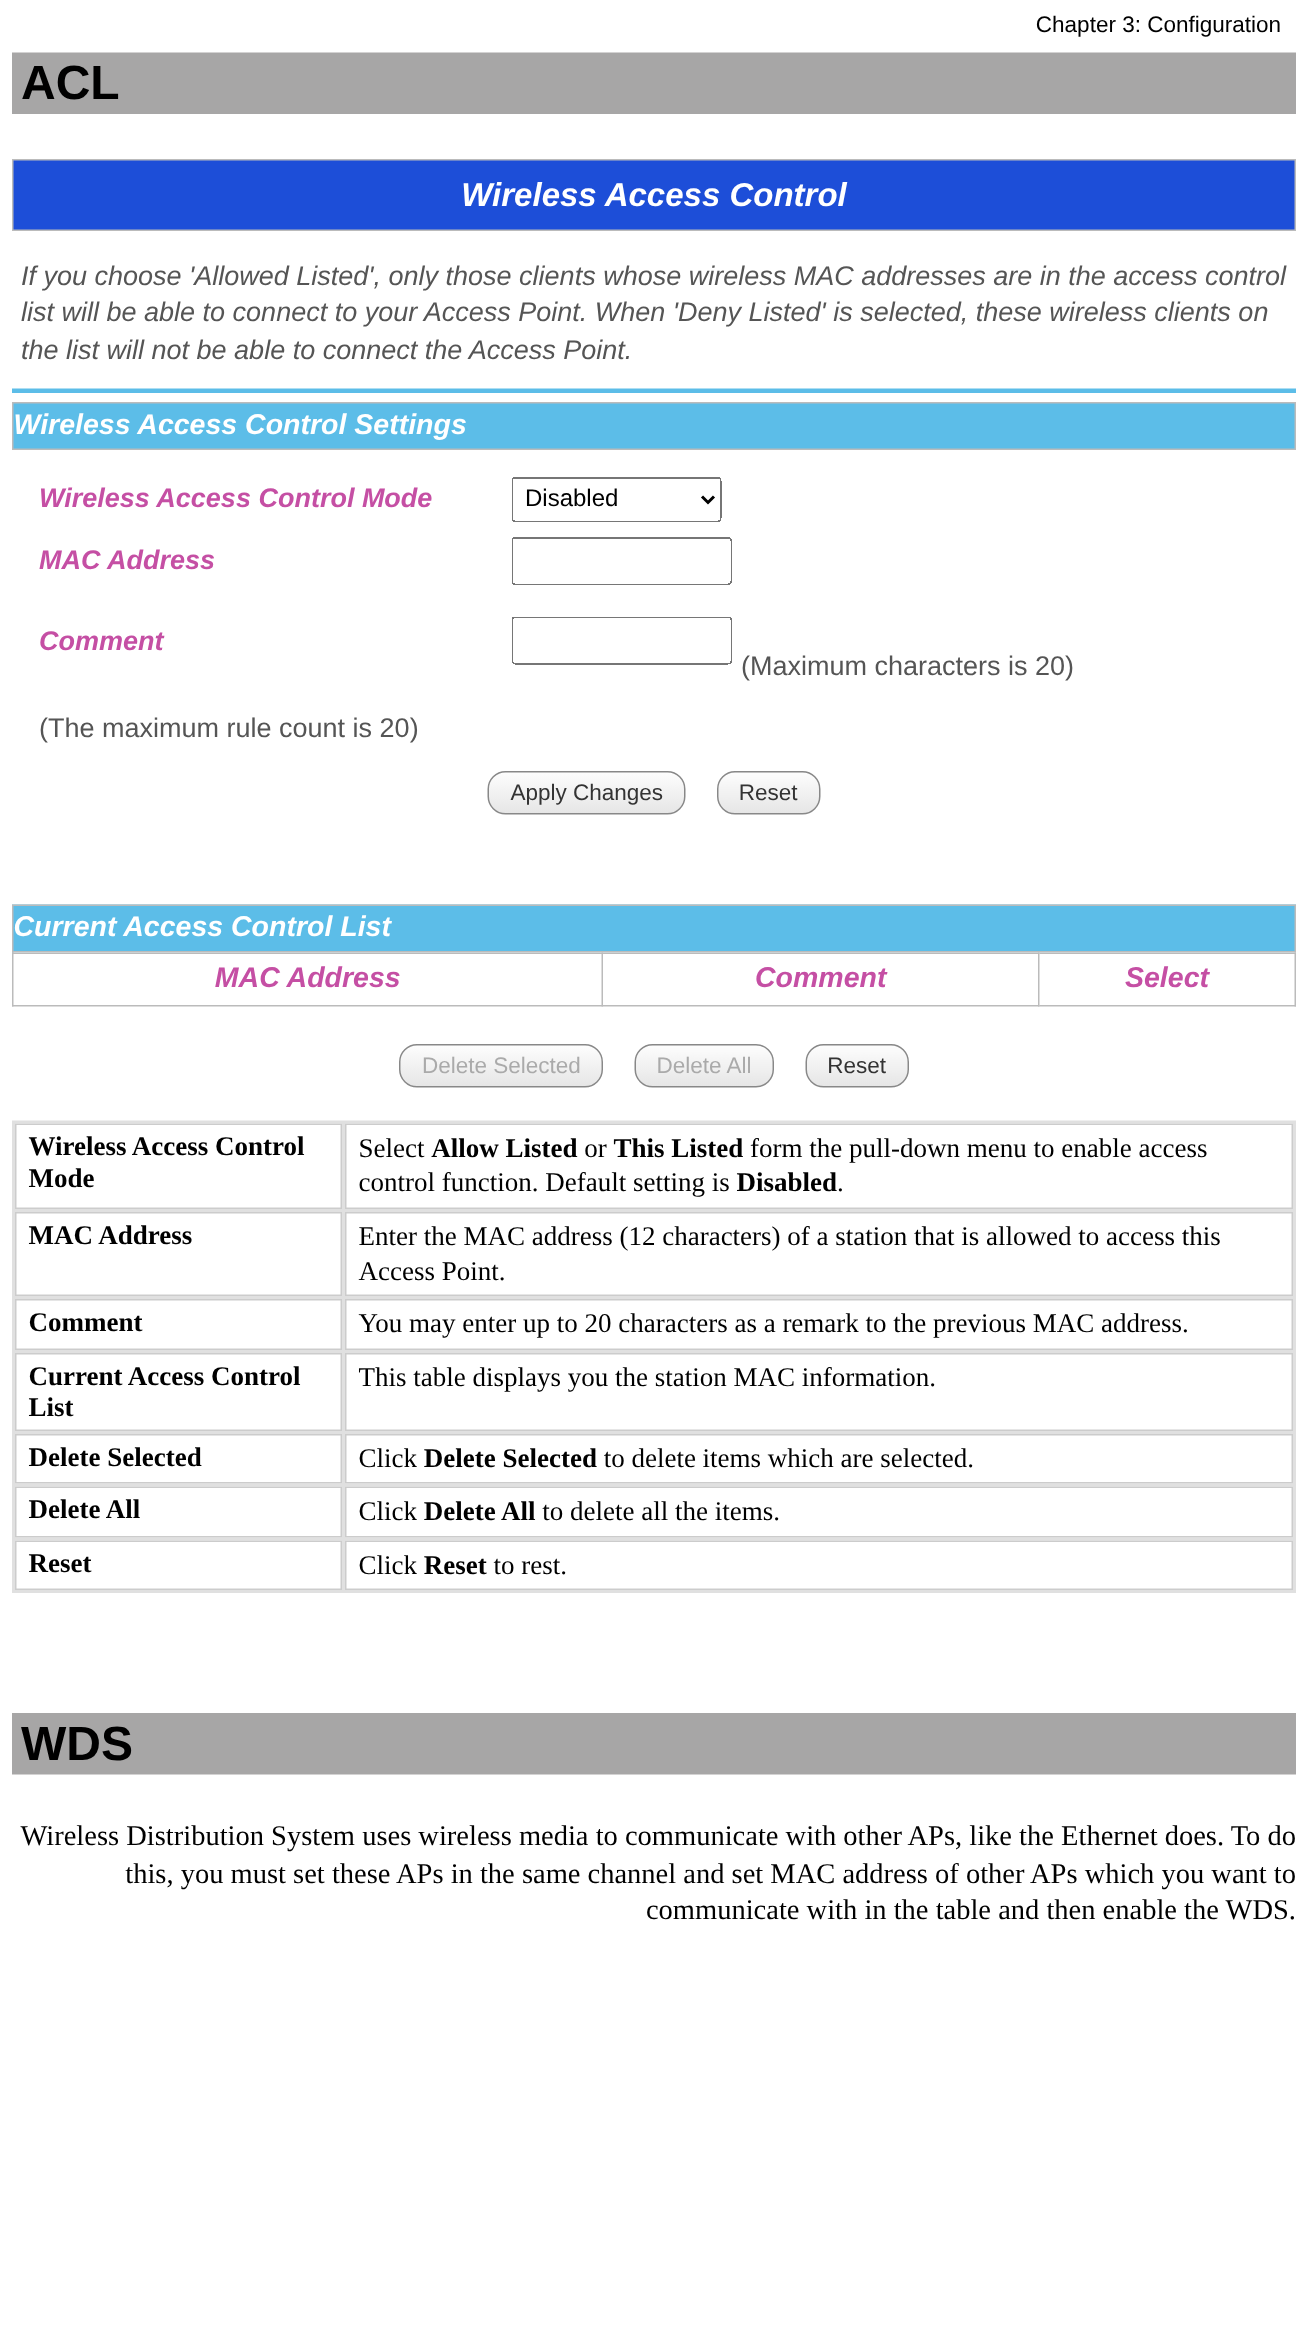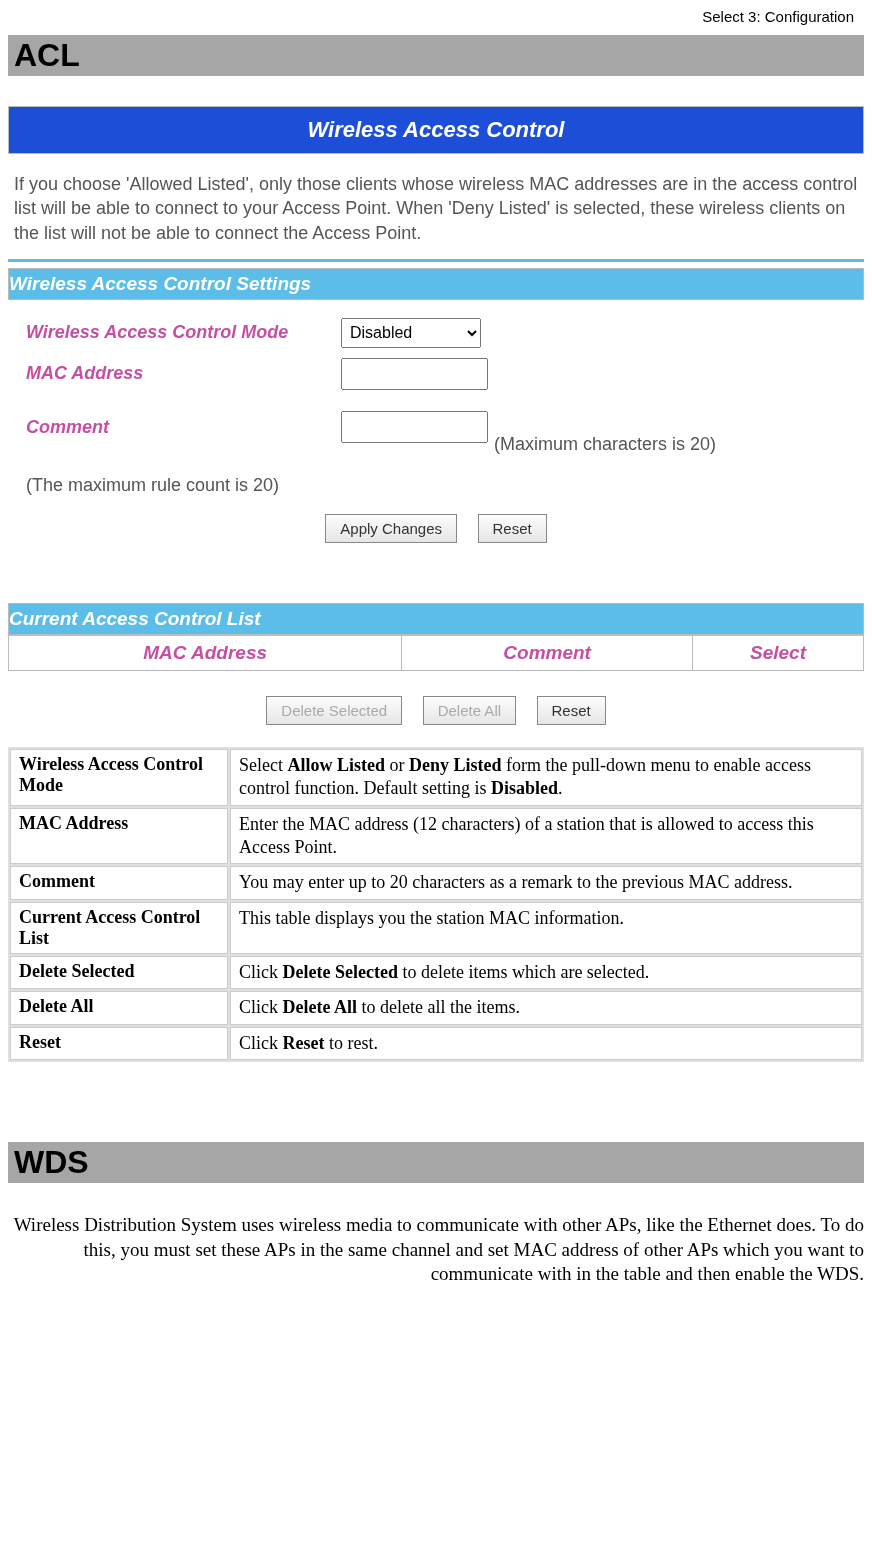--- a/index.html
+++ b/index.html
@@ -39,20 +39,21 @@
     font-weight: bold;
     padding: 10px 0;
     font-family: "Trebuchet MS", Verdana, sans-serif;
     border: 1px solid #bbb;
   }
   .intro-text {
     color: #555;
     font-size: 18px;
     line-height: 1.35;
     padding: 18px 6px 8px 6px;
+    font-style: italic;
   }
   .blue-rule {
     border: none;
     border-top: 3px solid #5cbde8;
     margin: 6px 0 0 0;
   }
   .sub-blue-bar {
     background: #5cbde8;
     color: #fff;
     font-style: italic;
@@ -101,21 +102,21 @@
   }
   .btn-row {
     text-align: center;
     margin: 18px 0 28px 0;
   }
   .btn {
     display: inline-block;
     font-size: 15px;
     padding: 5px 14px;
     border: 1px solid #888;
-    border-radius: 0;
+    border-radius: 12px;
     background: linear-gradient(#fdfdfd, #e6e6e6);
     margin: 0 8px;
     color: #333;
   }
   .btn.disabled { color: #aaa; }
   .list-table {
     width: 100%;
     border-collapse: collapse;
     margin-top: 0;
   }
@@ -169,21 +170,21 @@
     font-family: "Times New Roman", Times, serif;
     font-size: 18px;
     margin-top: 60px;
     padding-bottom: 10px;
   }
 </style>
 </head>
 <body>
 
 <div class="page">
-  <div class="header-right">Select 3: Configuration</div>
+  <div class="header-right">Chapter 3: Configuration</div>
 
   <div class="section-title">ACL</div>
 
   <div class="ss">
     <div class="blue-bar">Wireless Access Control</div>
     <div class="intro-text">If you choose 'Allowed Listed', only those clients whose wireless MAC addresses are in the access control list will be able to connect to your Access Point. When 'Deny Listed' is selected, these wireless clients on the list will not be able to connect the Access Point.</div>
     <hr class="blue-rule">
     <div class="sub-blue-bar">Wireless Access Control Settings</div>
 
     <div class="settings">
@@ -226,21 +227,21 @@
       <span class="btn disabled">Delete Selected</span>
       <span class="btn disabled">Delete All</span>
       <span class="btn">Reset</span>
     </div>
   </div>
 
   <table class="desc-table">
     <tbody id="desc-body">
         <tr>
           <td class="term">Wireless Access Control Mode</td>
-          <td class="def">Select <b>Allow Listed</b> or <b>Deny Listed</b> form the pull-down menu to enable access control function. Default setting is <b>Disabled</b>.</td>
+          <td class="def">Select <b>Allow Listed</b> or <b>This Listed</b> form the pull-down menu to enable access control function. Default setting is <b>Disabled</b>.</td>
         </tr>
         <tr>
           <td class="term">MAC Address</td>
           <td class="def">Enter the MAC address (12 characters)  of a station that is allowed to access this Access Point.</td>
         </tr>
         <tr>
           <td class="term">Comment</td>
           <td class="def def-justify">You may enter up to 20 characters as a remark to the previous MAC address.</td>
         </tr>
         <tr>

